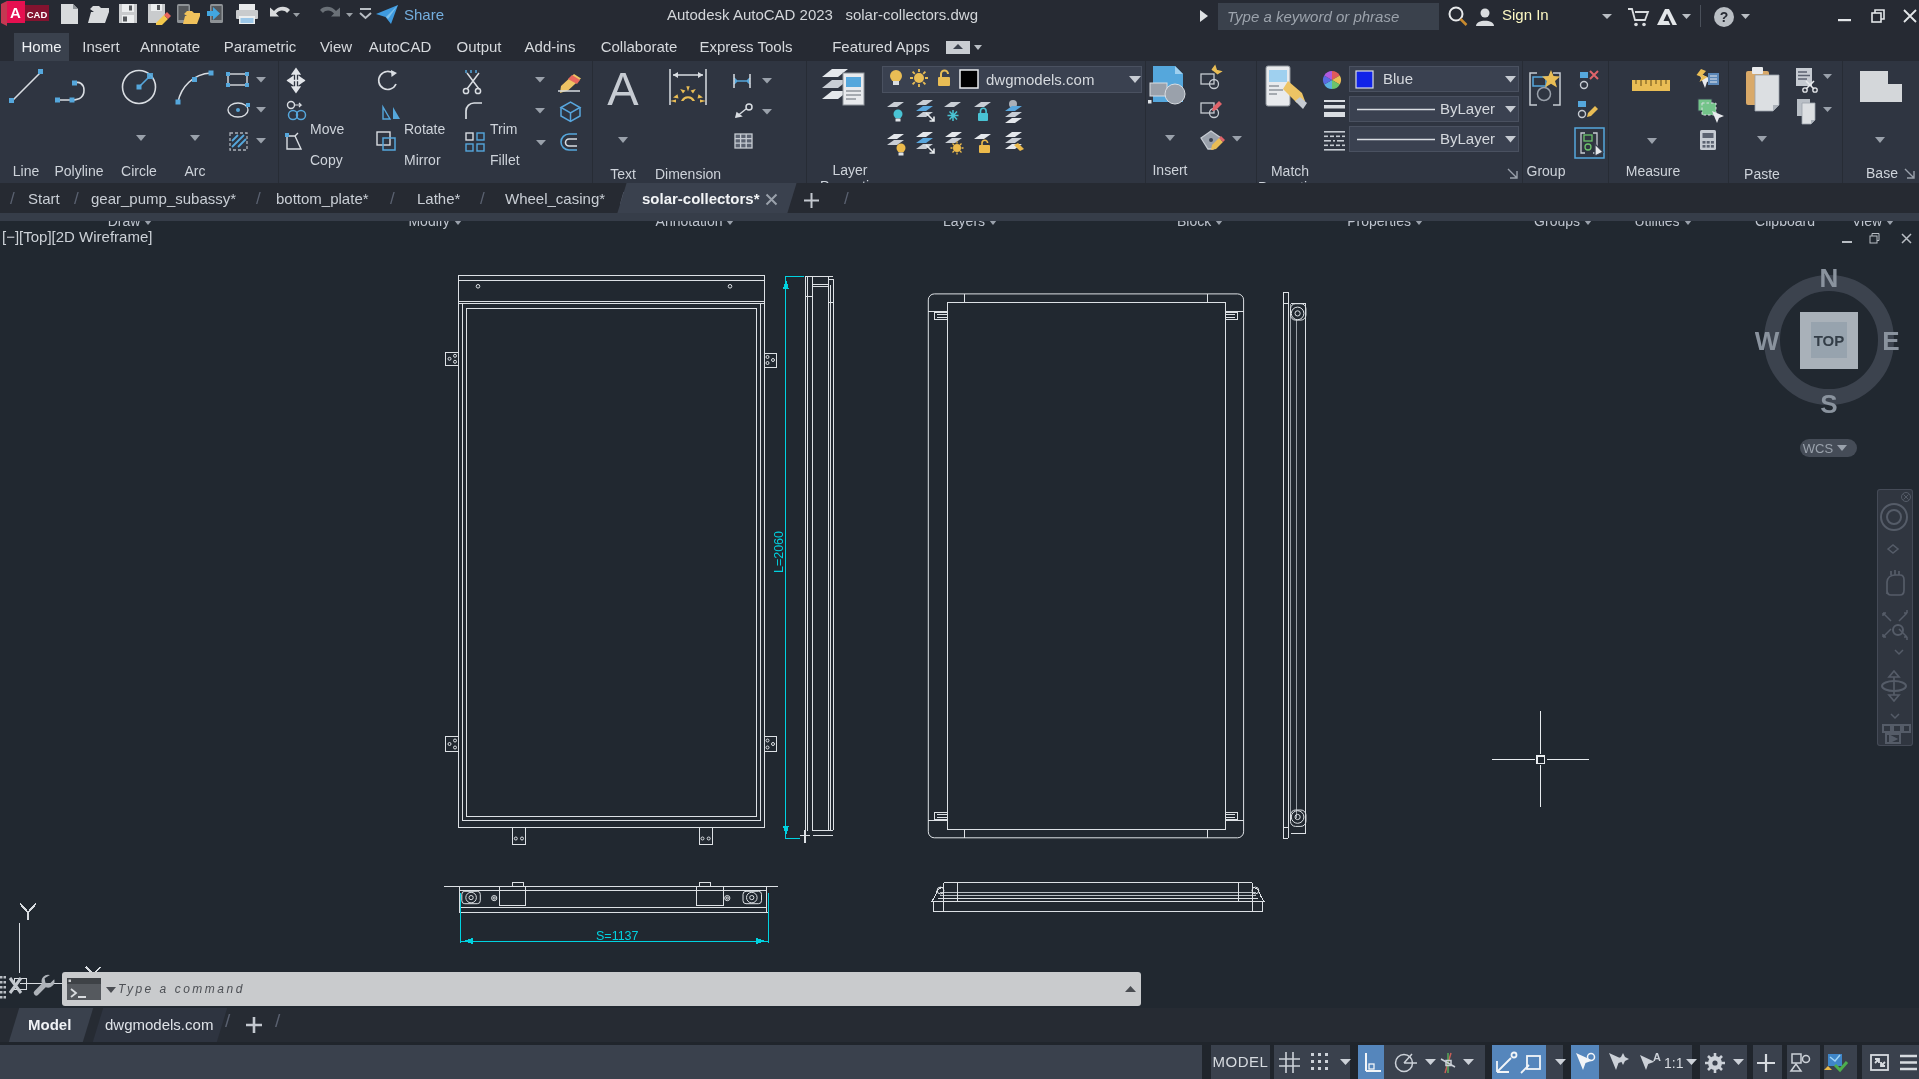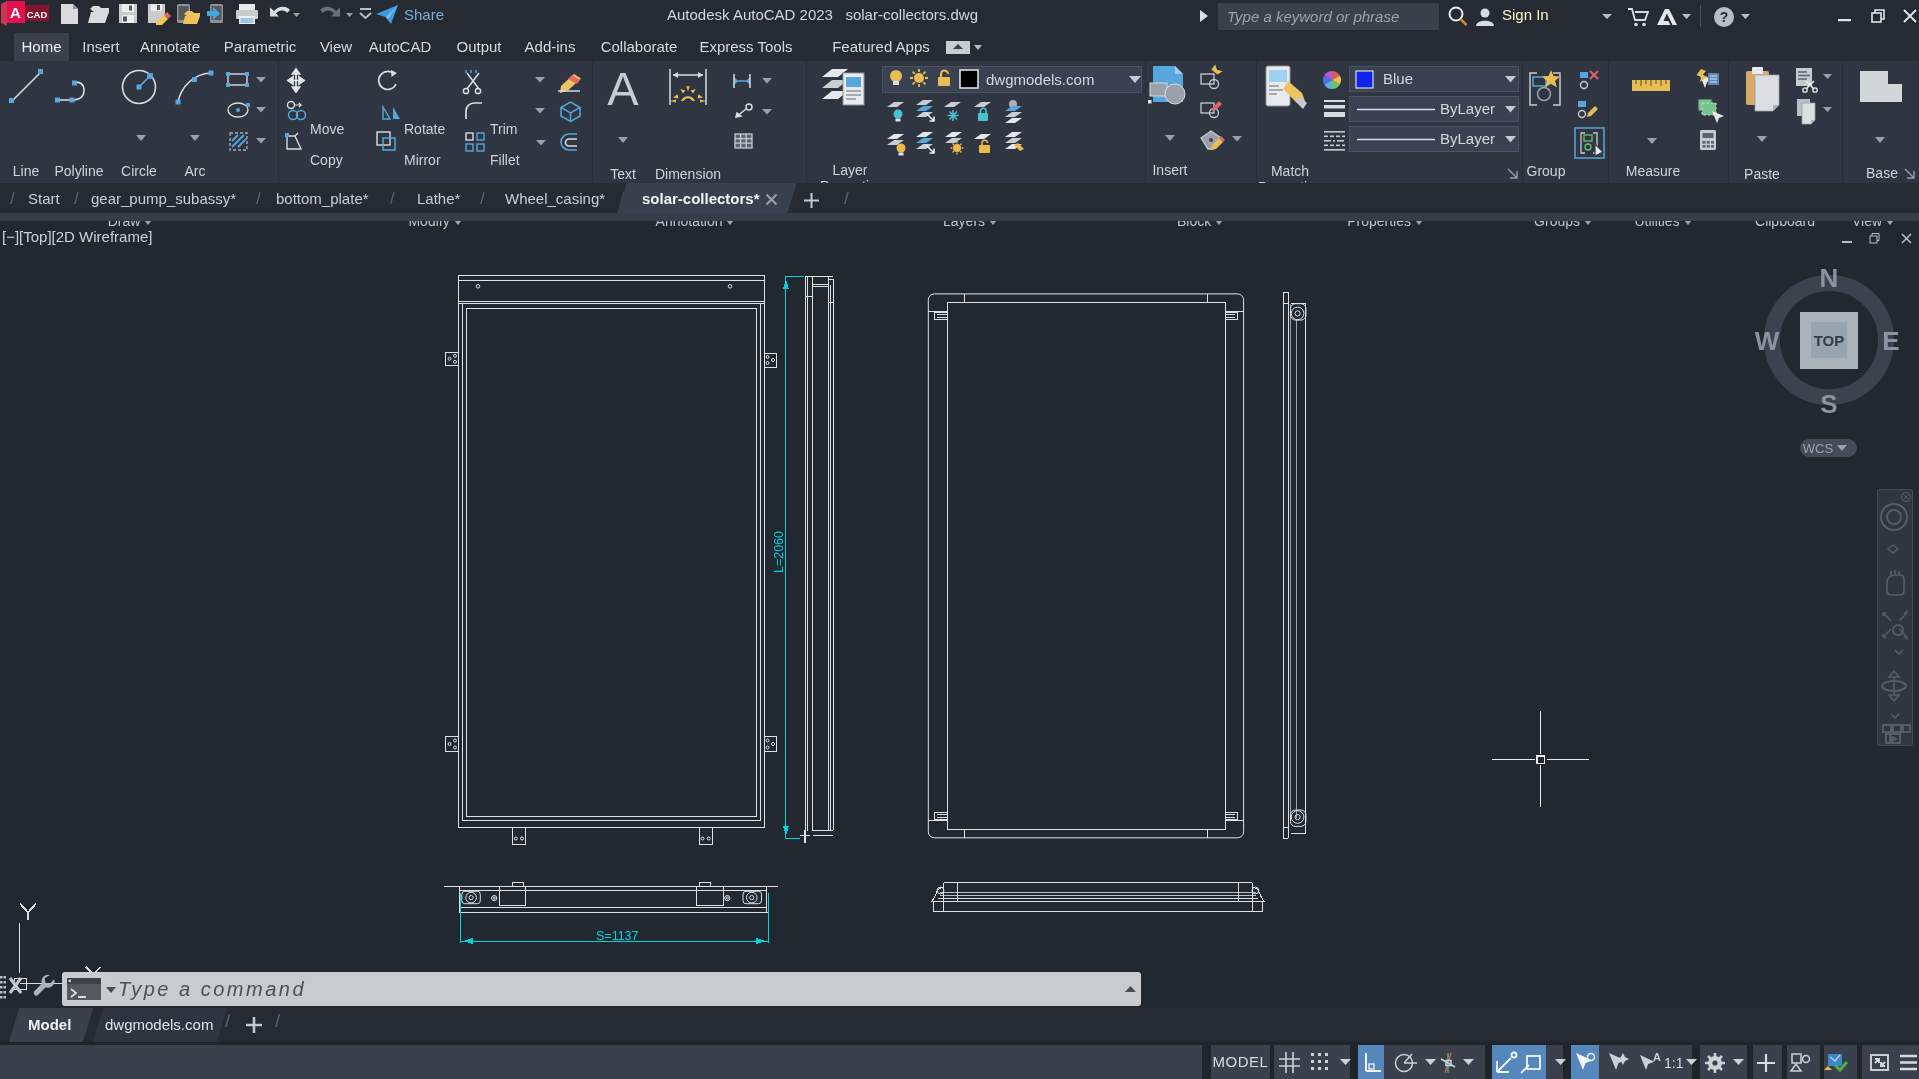--- a/index.html
+++ b/index.html
@@ -216,21 +216,21 @@
   <path d="M10 13 l11 15 M21 13 l-11 15" stroke="#c3c8ce" stroke-width="3"></path>
   <path d="M50 10 a6.5 6.5 0 0 0 -8 8.5 l-7.5 7.5 a2.6 2.6 0 0 0 3.7 3.7 l7.5 -7.5 a6.5 6.5 0 0 0 8.5 -8 l-4.3 4.3 l-4.5 -0.8 l-0.8 -4.5 z" fill="#aeb3b9"></path>
 </svg>
 <svg class="abs" style="left:66px;top:976px" width="50" height="26" viewBox="0 0 50 26">
   <rect x="1" y="2" width="34" height="22" fill="#55595e"></rect>
   <rect x="1" y="2" width="34" height="6" fill="#3e4246"></rect>
   <rect x="2.5" y="3.5" width="2.5" height="2.5" fill="#c9cbcd"></rect>
   <path d="M5 13 l5 4 l-5 4 M12 21 h8" stroke="#d9dcdf" stroke-width="1.8" fill="none"></path>
   <path d="M40 11 l5 6 l5 -6 z" fill="#4a4d52"></path>
 </svg>
-<div class="abs" style="left:118px;top:978px;height:22px;line-height:22px;font-size:20px;font-style:italic;color:#4d5055;letter-spacing:2.5px;">Type a command</div>
+<div class="abs" style="left:118px;top:978px;height:22px;line-height:22px;font-size:12px;font-style:italic;color:#4d5055;letter-spacing:2.5px;">Type a command</div>
 <svg class="abs" style="left:1124px;top:985px" width="13" height="8">
     <path d="M1 7 l5.5 -6 l5.5 6 z" fill="#4a4d52"></path>
   </svg>
 <div class="abs" id="titlebar">
 
   <svg class="abs" style="left:0;top:1px" width="52" height="25" viewBox="0 0 52 25">
     <polygon points="1,3 7,0 7,25 1,22" fill="#c43852"></polygon>
     <rect x="7" y="0" width="18" height="22" fill="#e51050"></rect>
     <rect x="25" y="4" width="24" height="16" fill="#83132f"></rect>
     <text x="15.5" y="17" font-size="15" font-weight="bold" fill="#fff" text-anchor="middle" font-family="Liberation Sans">A</text>

